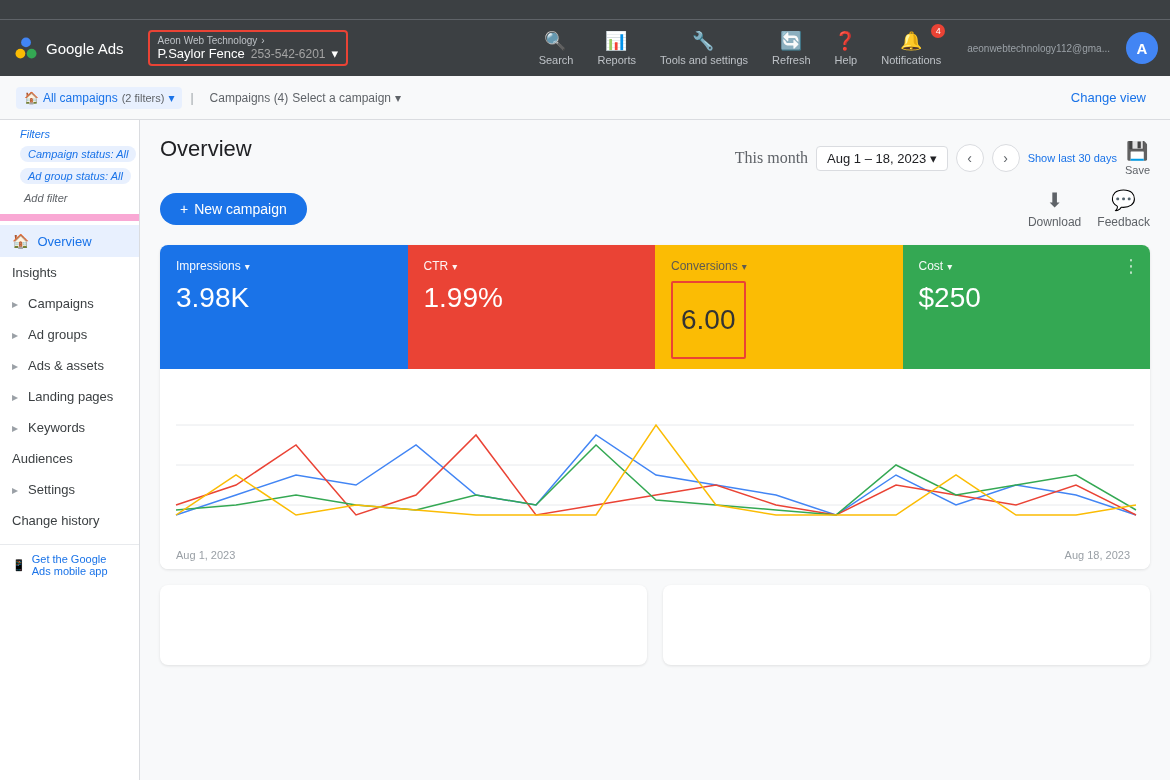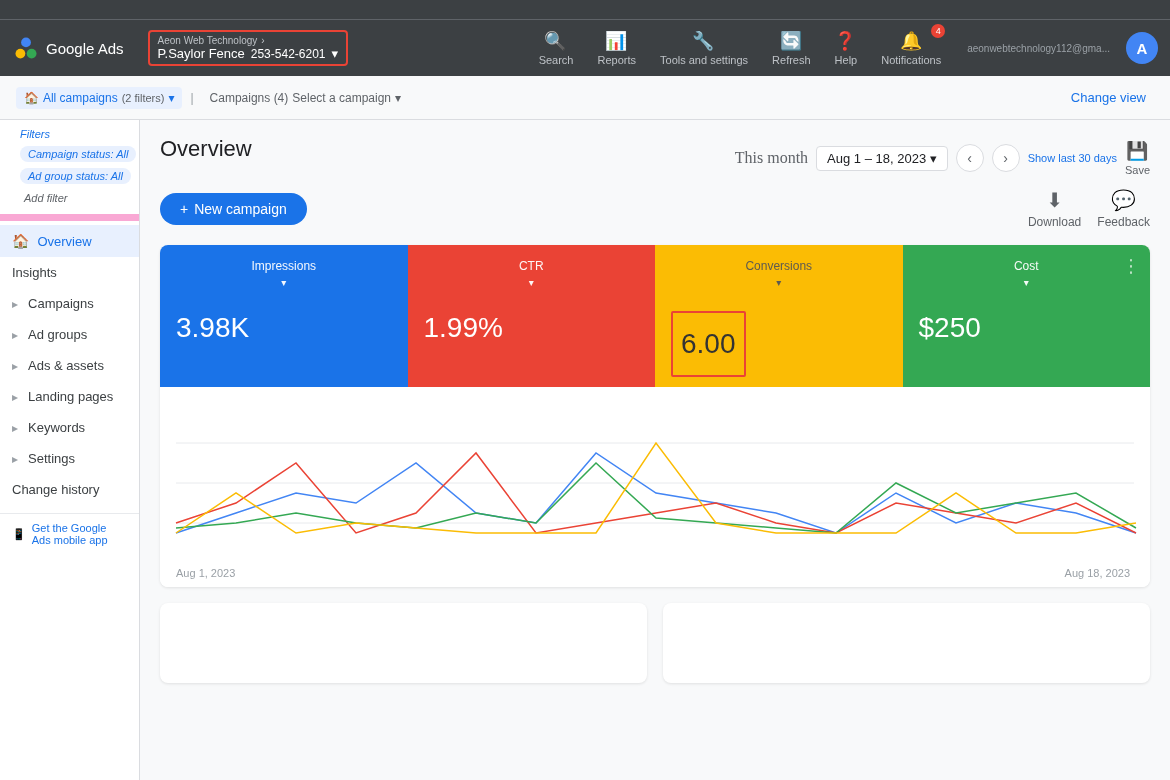--- a/index.html
+++ b/index.html
@@ -49,21 +49,21 @@
     }
     .account-name {
       font-size: 13px;
       color: white;
       font-weight: 500;
       display: flex;
       align-items: center;
       gap: 6px;
     }
     .account-number {
-      color: #ffffff;
+      color: #a3a3a3;
       font-size: 12px;
     }
     .nav-spacer { flex: 1; }
     .nav-actions {
       display: flex;
       align-items: center;
       gap: 4px;
     }
     .nav-action-item {
       display: flex;
@@ -350,36 +350,35 @@
     .metric-card.impressions { background: #1a73e8; }
     .metric-card.ctr { background: #ea4335; }
     .metric-card.conversions { background: #fbbc04; }
     .metric-card.cost { background: #34a853; }
     .metric-header {
       display: flex;
       align-items: center;
       gap: 4px;
       font-size: 12px;
       font-weight: 500;
-      margin-bottom: 23px;
+      margin-bottom: 8px;
       opacity: 0.95;
-      flex-direction: column;
     }
     .metric-card.conversions .metric-header { color: #333; text-align: right; }
     .metric-dropdown { font-size: 10px; }
     .metric-value {
       font-size: 28px;
       font-weight: 400;
       line-height: 1.2;
     }
     .metric-card.conversions .metric-value {
       color: #333;
       border: 2px solid #ea4335;
       display: inline-block;
-      padding: 14px 8px;
+      padding: 20px 8px;
       border-radius: 2px;
     }
     .metric-more-btn {
       position: absolute;
       top: 10px;
       right: 10px;
       color: rgba(255,255,255,0.7);
       font-size: 18px;
       cursor: pointer;
     }
@@ -555,20 +554,23 @@
         <span class="sidebar-chevron">▸</span>
         <span>Ads &amp; assets</span>
       </div>
       <div class="sidebar-item">
         <span class="sidebar-chevron">▸</span>
         <span>Landing pages</span>
       </div>
       <div class="sidebar-item">
         <span class="sidebar-chevron">▸</span>
         <span>Keywords</span>
+      </div>
+      <div class="sidebar-item">
+        <span>Audiences</span>
       </div>
       <div class="sidebar-item">
         <span class="sidebar-chevron">▸</span>
         <span>Settings</span>
       </div>
       <div class="sidebar-item">
         <span>Change history</span>
       </div>
     </div>
 

